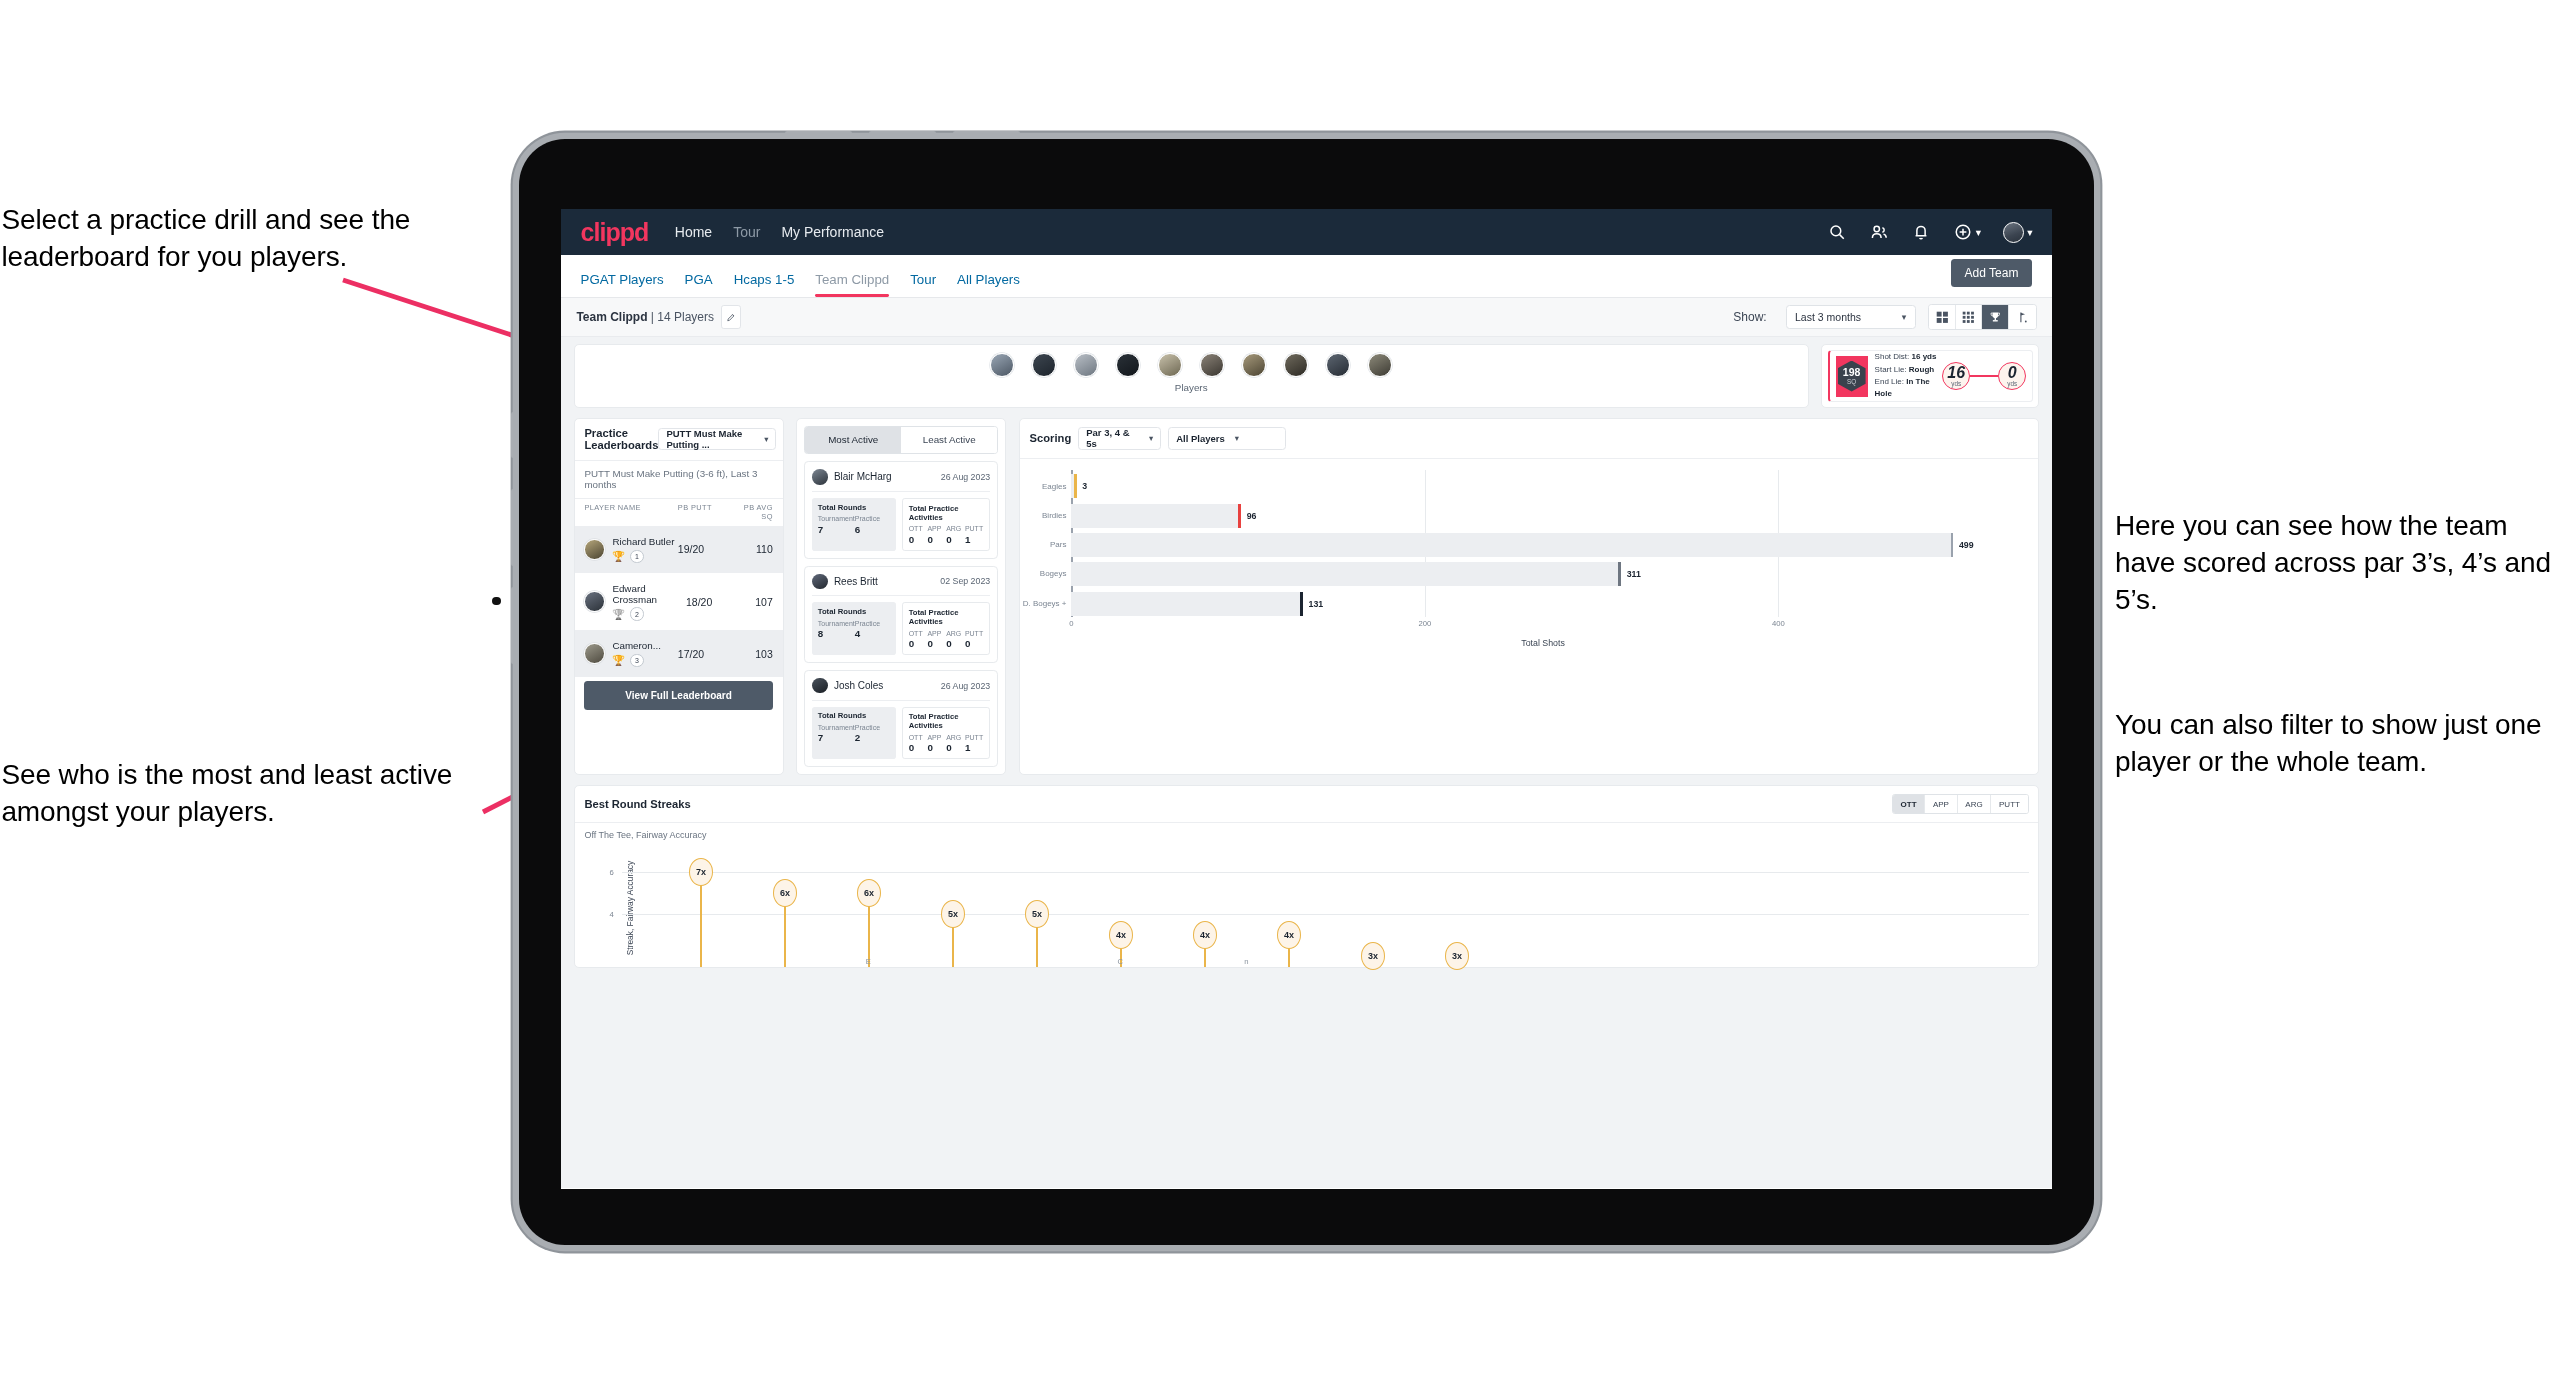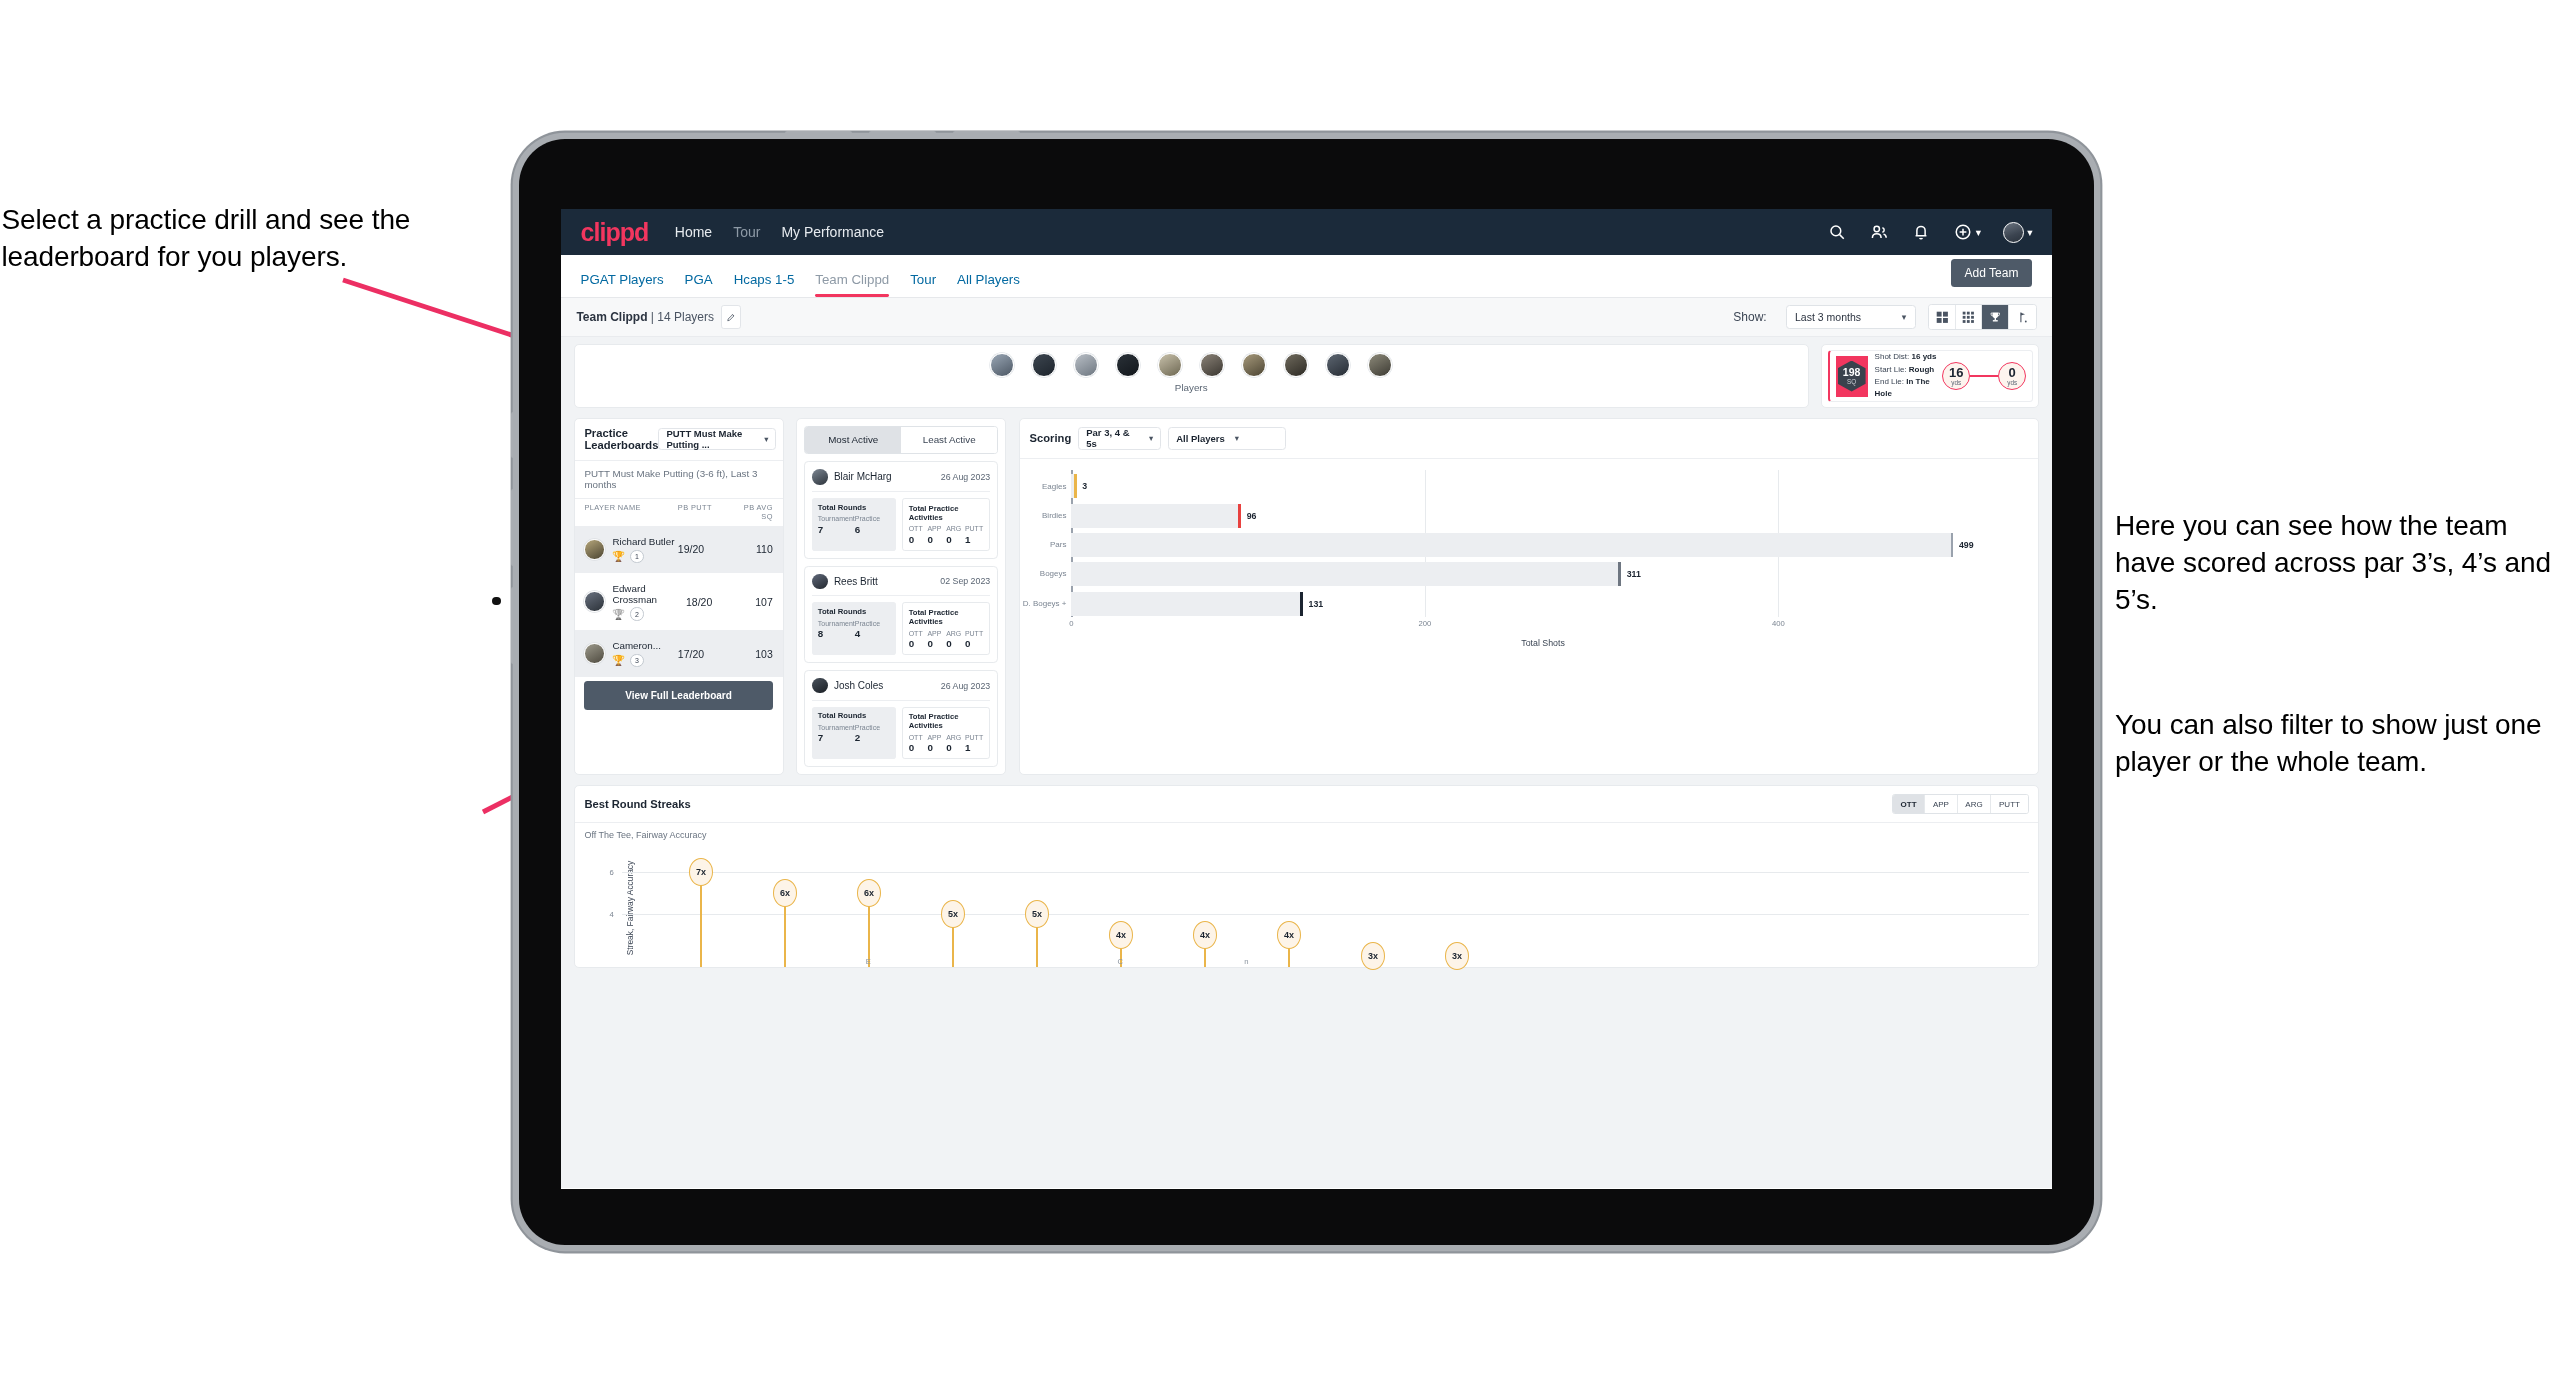--- a/index.html
+++ b/index.html
@@ -141,21 +141,21 @@
   .sq-badge { width: 32px; height: 41px; background:#f2365f; display:flex; align-items:center; justify-content:center; flex:0 0 auto; }
   .hexwrap { position:relative; width: 28px; height: 31px; display:flex; flex-direction:column; align-items:center; justify-content:center;
     background:#3a424d; clip-path: polygon(50% 0%, 100% 25%, 100% 75%, 50% 100%, 0% 75%, 0% 25%); }
   .hexwrap .n { color:#fff; font-size: 10.5px; font-weight:700; line-height:1; }
   .hexwrap .s { color:#cfd4da; font-size: 6.3px; line-height:1; margin-top:1.4px; }
   .shot-text { margin-left: 7px; font-size: 8px; color:#3b4554; line-height: 1.55; }
   .shot-text b { color:#1b2430; }
   .shot-dots { margin-left:auto; display:flex; align-items:center; }
   .sdot { width: 28px; height: 28px; border-radius:50%; border:1.4px solid #f2365f; background:#fdf4ee;
           display:flex; flex-direction:column; align-items:center; justify-content:center; }
-  .sdot .v { font-size: 13px; font-weight:700; color:#1b2430; line-height:1; }
+  .sdot .v { font-size: 16px; font-weight:700; color:#1b2430; line-height:1;font-style:italic; }
   .sdot .u { font-size: 6.3px; color:#5a6573; line-height:1; margin-top:0.7px; }
   .sline { width: 28px; height: 2.1px; background:#f2365f; }
 
   
   .mid-row { display:flex; gap: 12.6px; margin-top: 9.8px; }
   .lb-card { width: 210px; }
   .act-card { width: 210px; }
   .sc-card { flex:1 1 auto; }
 
   .card-head { display:flex; align-items:center; padding: 8.4px 9.8px; }
@@ -259,20 +259,21 @@
     font-size: 9px; font-weight:700; color:#1b2430;
   }
   .st-xlab { position:absolute; bottom: 1.4px; font-size: 7.7px; color:#8b949f; transform:translateX(-50%); }
 </style>
 </head>
 <body>
 
 <div class="stage">
 
   <div class="annot" id="annot-topleft">Select a practice drill and see the leaderboard for you players.</div>
+  <div class="annot" id="annot-botleft">See who is the most and least active amongst your players.</div>
   <div class="annot" id="annot-right1">Here you can see how the team have scored across par 3’s, 4’s and 5’s.</div>
   <div class="annot" id="annot-right2">You can also filter to show just one player or the whole team.</div>
 
   <svg class="arrow-svg" viewBox="0 0 3680 1980" width="2576" height="1386">
     <defs>
       <marker id="ah" markerWidth="9" markerHeight="9" refX="7" refY="4.5" orient="auto">
         <path d="M0,0 L9,4.5 L0,9 z" fill="#ec2f63"></path>
       </marker>
     </defs>
     <line x1="490" y1="400" x2="1262" y2="652" stroke="#ec2f63" stroke-width="7" marker-end="url(#ah)"></line>

